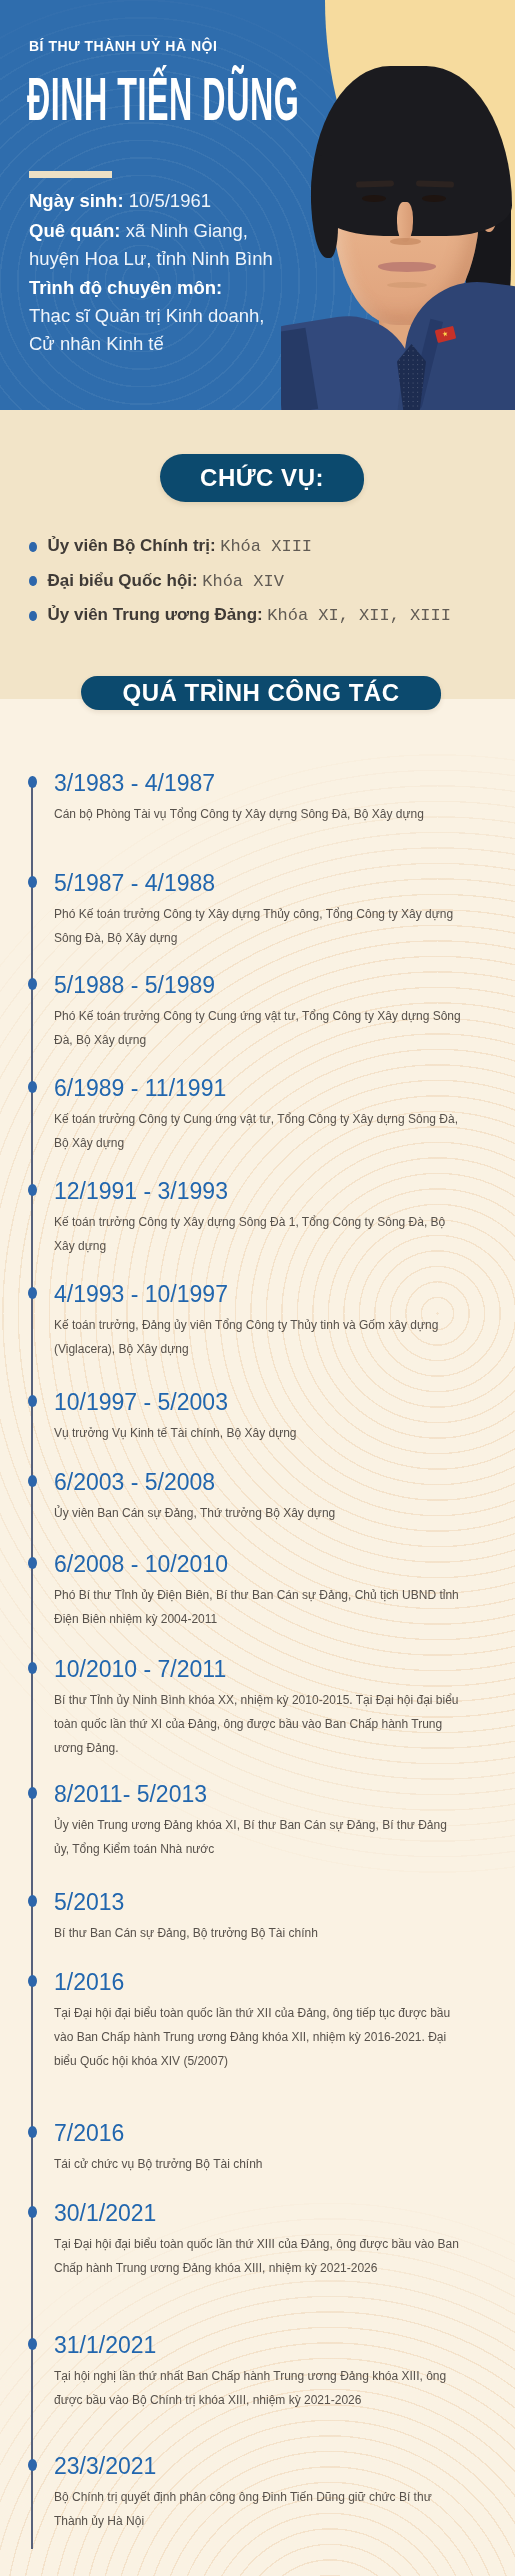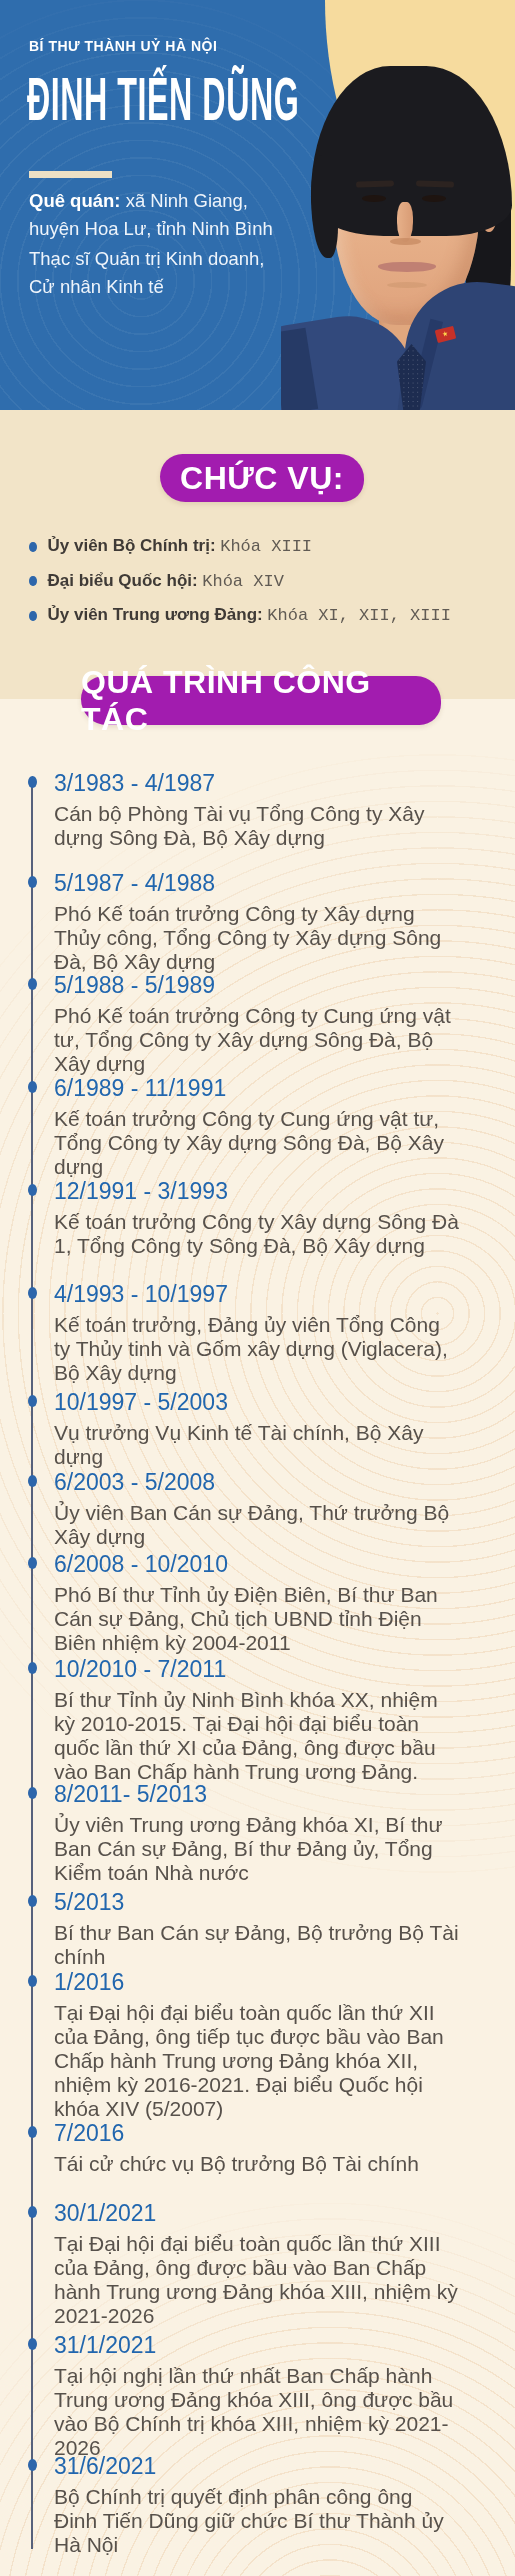--- a/index.html
+++ b/index.html
@@ -70,38 +70,38 @@
   .band2{position:absolute;left:0;top:410px;width:515px;height:290px;background:#f2e4c8;}
   .band3{position:absolute;left:0;top:699px;width:515px;height:1877px;background:#faf2e3;overflow:hidden;}
   .rings{position:absolute;border-radius:50%;
     background:repeating-radial-gradient(circle at center,rgba(214,150,86,0.17) 0 1.3px,transparent 1.3px 15.5px);
     -webkit-mask-image:radial-gradient(circle,#000 52%,transparent 73%);
             mask-image:radial-gradient(circle,#000 52%,transparent 73%);}
   .rings1{left:-129px;top:48px;width:1133px;height:1133px;}
   .rings2{left:-108px;top:1501px;width:876px;height:876px;}
 
   
-  .pill{position:absolute;background:#a21caf;color:#fff;font-weight:bold;font-size:32px;letter-spacing:0.5px;
+  .pill{position:absolute;background:#0c4a6e;color:#fff;font-weight:bold;font-size:24px;letter-spacing:0.5px;
         display:flex;align-items:center;justify-content:center;box-shadow:0 2.1px 5.2px rgba(90,60,20,.12);}
   .pill-chucvu{left:160px;top:454px;width:204px;height:48px;border-radius:24px 26px 23px 27px;}
-  .pill-career{left:81px;top:676px;width:360px;height:49px;border-radius:26px 28px 24px 29px;}
+  .pill-career{left:81px;top:676px;width:360px;height:34px;border-radius:26px 28px 24px 29px;}
 
   
   .bullets{position:absolute;left:29px;top:537px;width:464px;}
   .bullet-item{position:relative;padding-left:18.5px;margin-bottom:15px;font-size:17px;line-height:18.5px;}
   .bullet-dot{position:absolute;left:0;top:4.6px;width:7.7px;height:10.3px;border-radius:50%;background:#2d66ab;}
   .bullet-item b{color:#3f3a36;}
   .bullet-item .v{color:#615b54;margin-left:4.6px;font-family:Liberation Mono, monospace;}
 
   
   .tl-line{position:absolute;left:31px;top:781px;width:1.5px;height:1768px;background:#56617c;}
   .entry{position:absolute;left:0;width:484px;}
   .entry .dot{position:absolute;left:28px;top:4.6px;width:8.8px;height:12px;border-radius:50%;background:#2d66ab;}
   .entry .period{position:absolute;left:54px;top:0;font-size:23px;font-weight:normal;color:#2166ae;line-height:24px;white-space:nowrap;}
-  .entry .desc{position:absolute;left:54px;top:31px;width:407px;font-size:21px;line-height:24px;color:#57514b;}
+  .entry .desc{position:absolute;left:54px;top:31px;width:407px;font-size:12px;line-height:24px;color:#57514b;}
 </style>
 </head>
 <body>
 
 <div class="page">
 
   <div class="hdr">
     <div class="hdr-rings"></div>
     <div class="tan-corner"></div>
     <div class="portrait">
@@ -126,25 +126,26 @@
       <div class="p-suit-edge"></div>
       <div class="p-suit-r"></div>
       <div class="p-lapel-r"></div>
       <div class="p-tie"></div>
       <div class="p-pin">★</div>
     </div>
     <div class="hdr-title">BÍ THƯ THÀNH UỶ HÀ NỘI</div>
     <div class="hdr-name">ĐINH TIẾN DŨNG</div>
     <div class="divider"></div>
     <div class="info">
+  <div class="info-item"><b>Ngày sinh:</b> <span class="v">10/5/1961</span></div>
 
 
   <div class="info-item"><b>Quê quán:</b> <span class="v">xã Ninh Giang, huyện Hoa Lư, tỉnh Ninh Bình</span></div>
 
-  <div class="info-item stack"> <span class="v">Thạc sĩ Quản trị Kinh doanh, Cử nhân Kinh tế</span></div>
+  <div class="info-item stack"><b>Trình độ chuyên môn:</b> <span class="v">Thạc sĩ Quản trị Kinh doanh, Cử nhân Kinh tế</span></div>
 </div>
   </div>
 
   <div class="band2"></div>
 
   <div class="band3">
     <div class="rings rings1"></div>
     <div class="rings rings2"></div>
   </div>
 
@@ -258,19 +259,19 @@
   </div>
 
   <div class="entry" style="top: 2333px;">
     <span class="dot"></span>
     <div class="period">31/1/2021</div>
     <div class="desc">Tại hội nghị lần thứ nhất Ban Chấp hành Trung ương Đảng khóa XIII, ông được bầu vào Bộ Chính trị khóa XIII, nhiệm kỳ 2021-2026</div>
   </div>
 
   <div class="entry" style="top: 2454px;">
     <span class="dot"></span>
-    <div class="period">31/6/2021</div>
+    <div class="period">23/3/2021</div>
     <div class="desc">Bộ Chính trị quyết định phân công ông Đinh Tiến Dũng giữ chức Bí thư Thành ủy Hà Nội</div>
   </div>
 </div>
 
 </div>
 
 
 </body></html>

